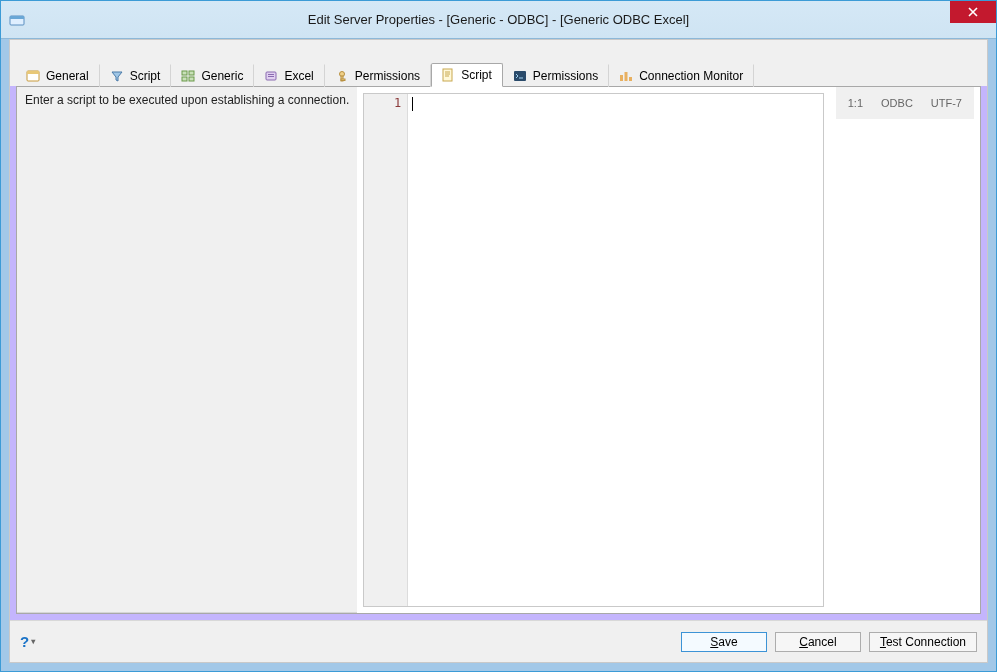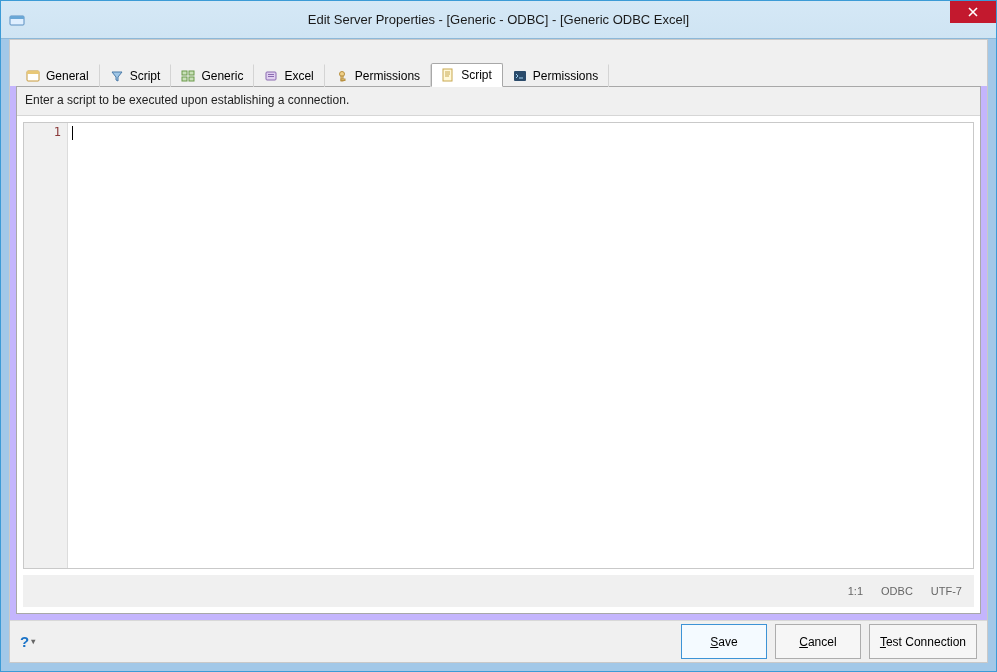--- a/index.html
+++ b/index.html
@@ -90,21 +90,21 @@
     display: inline-flex;
     align-items: center;
     justify-content: center;
   }
   .tab-content-wrap {
     flex: 1;
     margin: 0 6px 6px 6px;
     background: #fff;
     border: 1px solid #a8a8a8;
     display: flex;
-    flex-direction: column;
+    flex-direction: row;
     overflow: hidden;
   }
   .tab-instruction {
     background: #f0f0f0;
     padding: 6px 8px 8px 8px;
     color: #222;
     font-size: 12px;
     border-bottom: 1px solid #d6d6d6;
   }
   .editor-area {
@@ -169,21 +169,21 @@
     align-items: center;
     gap: 2px;
   }
   .help-dd .caret {
     font-size: 8px;
     color: #666;
   }
   .spacer { flex: 1; }
   .btn {
     min-width: 86px;
-    height: 35px;
+    height: 20px;
     background: #f6f6f6;
     border: 1px solid #adadad;
     color: #000;
     cursor: pointer;
     font-size: 12px;
     padding: 0 10px;
   }
   .btn.primary {
     border: 1px solid #3c93d6;
     background: #f4faff;
@@ -270,20 +270,30 @@
     </div>
     <div class="tab">
       <span class="ticon">
         <svg width="14" height="14" viewBox="0 0 14 14">
             <rect x="1" y="2" width="12" height="10" rx="1" fill="#2a4a6a"></rect>
             <path d="M3 5l2 2-2 2M6 9h4" stroke="#9fd0f0" stroke-width="1" fill="none"></path>
           </svg>
       </span>
       <span>Permissions</span>
     </div>
+    <div class="tab">
+      <span class="ticon">
+        <svg width="14" height="14" viewBox="0 0 14 14">
+            <rect x="1" y="6" width="3" height="6" fill="#e8b060"></rect>
+            <rect x="5.5" y="3" width="3" height="9" fill="#e8b060"></rect>
+            <rect x="10" y="8" width="3" height="4" fill="#e8b060"></rect>
+          </svg>
+      </span>
+      <span>Connection Monitor</span>
+    </div>
   </div>
 
   <div class="tab-content-wrap">
     <div class="tab-instruction">Enter a script to be executed upon establishing a connection.</div>
     <div class="editor-area">
       <div class="gutter">
         <div>1</div>
       </div>
       <div class="code">
         <span class="cursor"></span><span></span>

